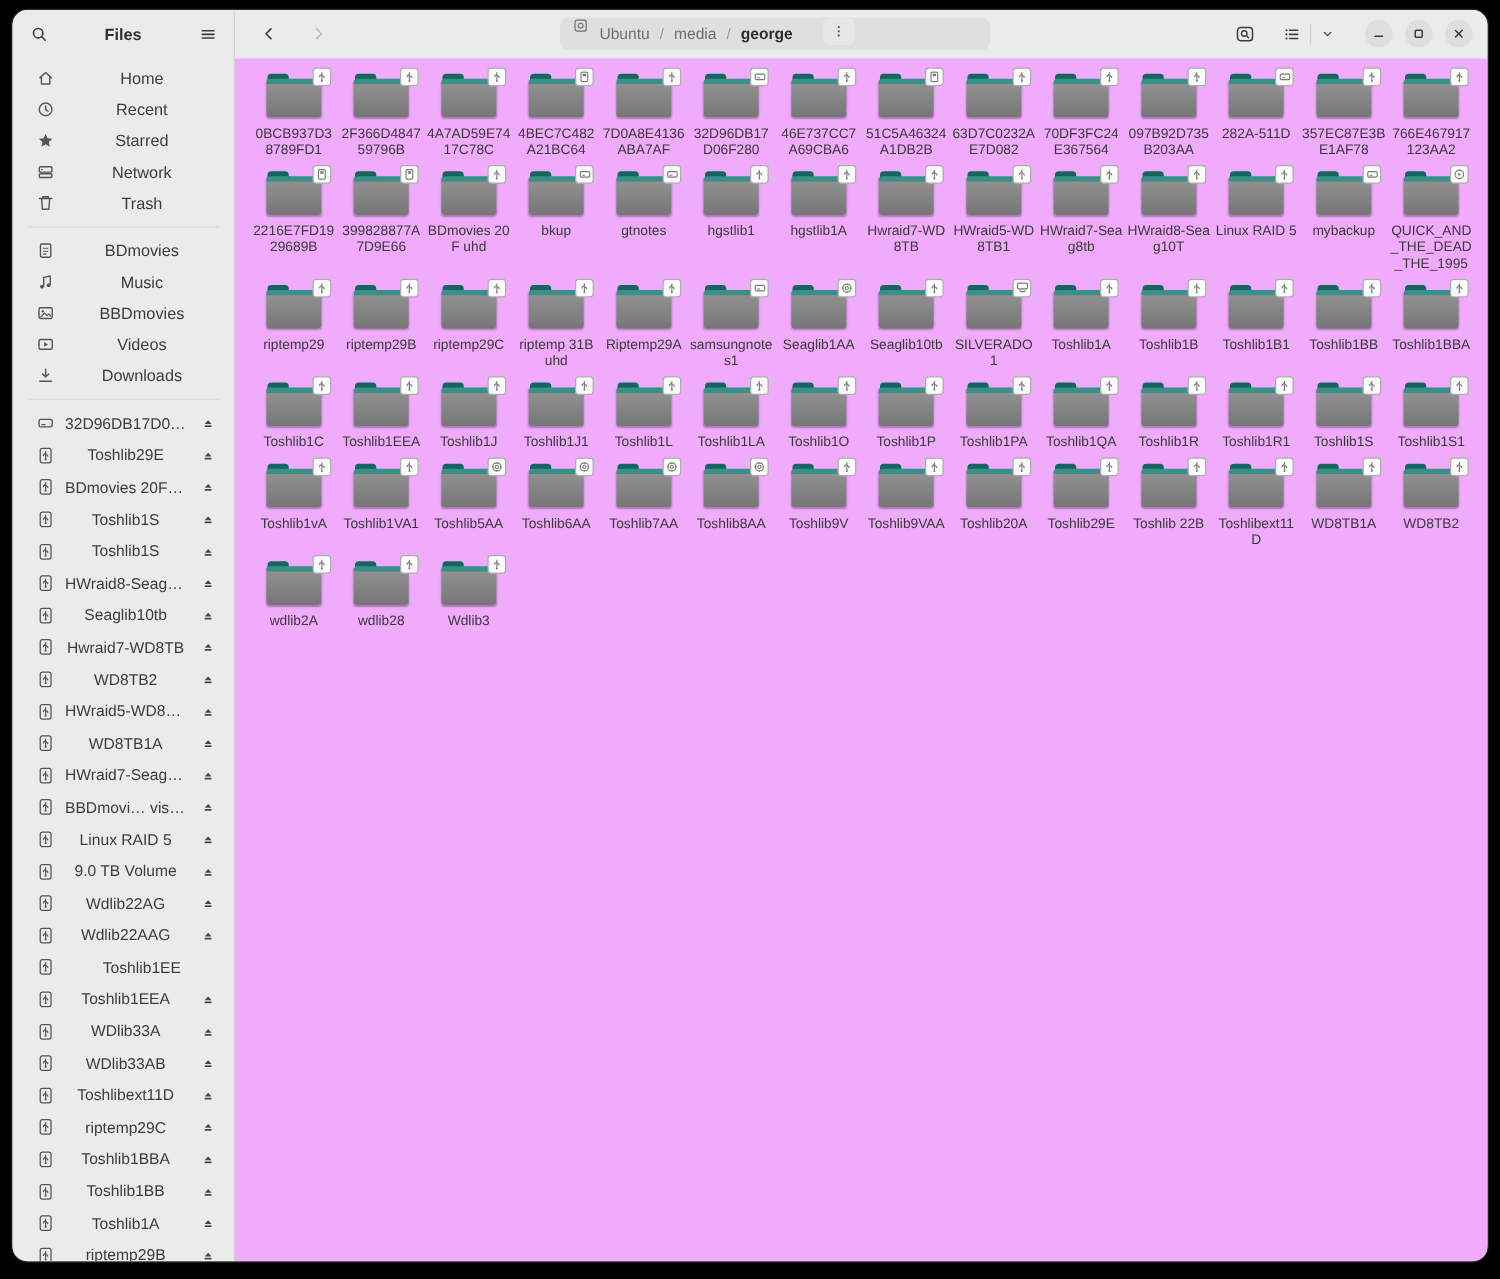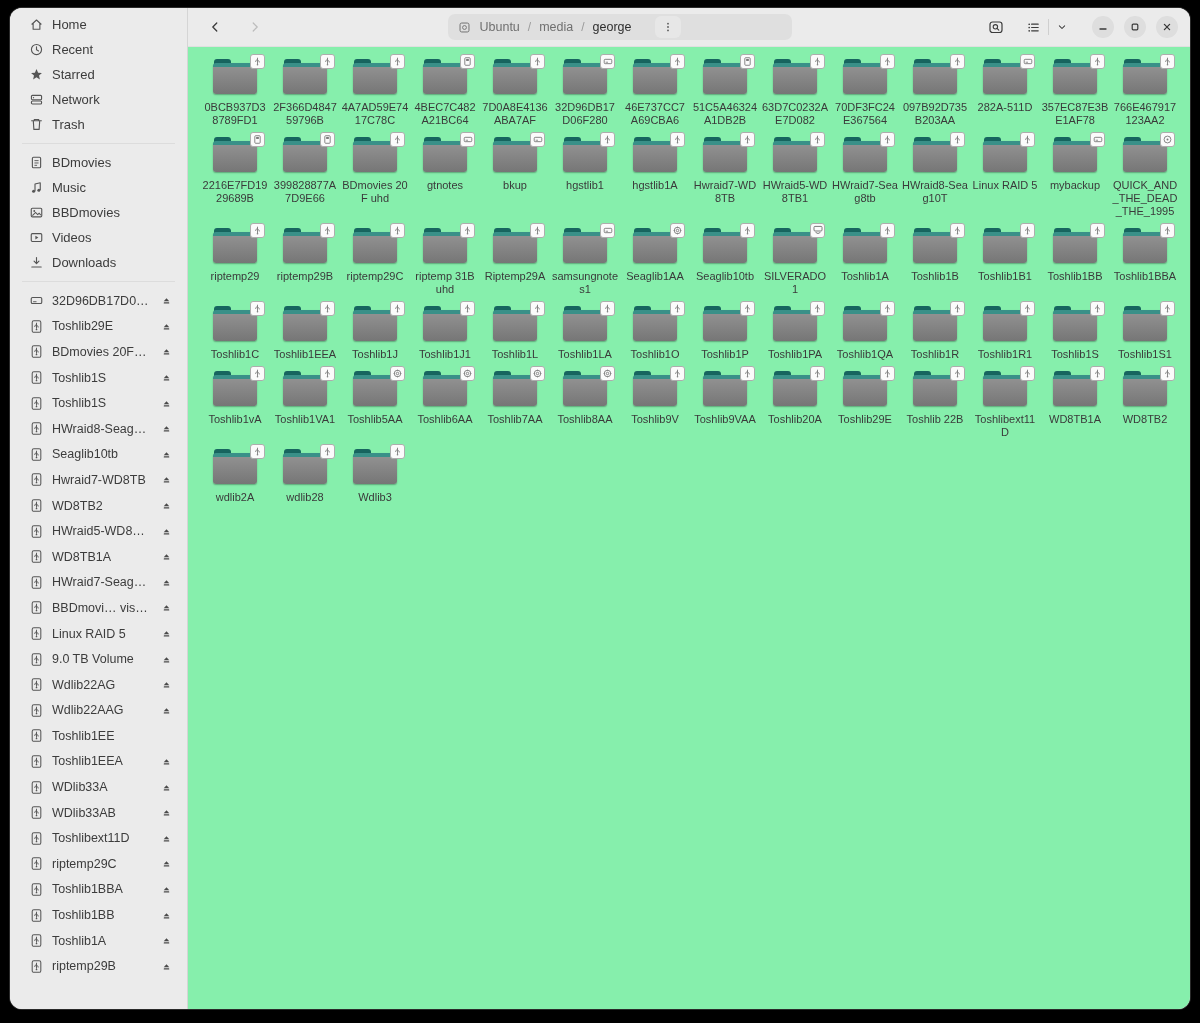--- a/index.html
+++ b/index.html
@@ -8,60 +8,78 @@
     overflow:hidden;display:flex;background:#fafafa;box-shadow:0 0 0 1px #2a2a2a;}
   
   .sidebar{width:177px;flex:0 0 177px;background:#ebebeb;border-right:1px solid #d5d5d5;
     display:flex;flex-direction:column;overflow:hidden;}
   .side-header{height:38px;display:flex;align-items:center;padding:0 8px;}
   .icon-btn{width:26px;height:26px;border-radius:6px;display:flex;align-items:center;justify-content:center;}
   .side-title{flex:1;text-align:center;font-weight:bold;font-size:13px;color:#303030;}
   .side-scroll{flex:1;overflow:hidden;padding-top:4px;}
   .side-item{display:flex;align-items:center;gap:8px;height:25px;margin:0 6px;padding:0 6px 0 12px;
     border-radius:6px;font-size:13px;color:#3c3c3c;white-space:nowrap;}
-  .side-item .lbl{flex:1;overflow:hidden;text-overflow:ellipsis;}
+  .side-item .lbl{flex:1;overflow:hidden;text-overflow:ellipsis;text-align:center;}
   .side-item .ic{width:16px;height:16px;flex:0 0 16px;display:flex;align-items:center;justify-content:center;}
   .side-item.drive{height:25.6px;font-size:12.5px;}
   .eject-btn{width:18px;height:18px;display:flex;align-items:center;justify-content:center;border-radius:4px;}
   .divider{height:1px;background:#dcdcdc;margin:6px 12px;}
   
   .main{flex:1;display:flex;flex-direction:column;min-width:0;}
   .toolbar{height:38px;background:#ebebeb;display:flex;align-items:center;padding:0 8px;gap:4px;border-bottom:1px solid #e0e0e0;}
   .nav-arrows{display:flex;align-items:center;gap:14px;margin-left:6px;}
   .pathbar{margin-left:auto;margin-right:auto;height:26px;background:#dfdfdf;border-radius:7px;
-    display:flex;align-items:center;padding:0 4px 0 10px;min-width:330px;}
+    display:flex;padding:0 4px 0 10px;min-width:330px;}
   .pathbar .seg{font-size:12.5px;color:#6f6f6f;padding:0 2px;}
-  .pathbar .seg.current{font-weight:normal;color:#2e2e2e;}
+  .pathbar .seg.current{font-weight:bold;color:#2e2e2e;}
   .pathbar .sep{font-size:12px;color:#9a9a9a;margin:0 6px;}
   .path-kebab{margin-left:22px;width:26px;height:22px;border-radius:6px;background:#e7e7e7;
     display:flex;align-items:center;justify-content:center;}
   .toolbar-right{display:flex;align-items:center;gap:6px;margin-left:8px;}
   .view-group{display:flex;align-items:center;}
   .win-controls{display:flex;align-items:center;gap:10px;margin-left:14px;margin-right:4px;}
   .win-btn{width:22px;height:22px;border-radius:50%;background:#dedede;display:flex;align-items:center;justify-content:center;}
   
-  .content{flex:1;background:#86efac;overflow:hidden;padding:12px 0 0 12px;}
+  .content{flex:1;background:#f0abfc;overflow:hidden;padding:12px 0 0 12px;}
   .grid{display:grid;grid-template-columns:repeat(14,70px);align-content:start;}
   .cell{margin-bottom:10px;display:flex;flex-direction:column;align-items:center;}
   .folder{position:relative;width:44px;height:37px;}
   .f-tab{position:absolute;top:0;left:1px;width:17px;height:9px;background:#17655f;border-radius:3px 3px 0 0;}
   .f-body{position:absolute;top:4px;left:0;right:0;height:31px;border-radius:3px;
     background:linear-gradient(180deg,#399088 0px,#399088 4px,#909090 4.5px,#767676 100%);
     box-shadow:0 1px 1.5px rgba(0,0,0,.3);}
   .emblem{position:absolute;top:-5px;right:-8px;width:13px;height:13px;background:#fbfbfb;
     border:1px solid #adadad;border-radius:3px;display:flex;align-items:center;justify-content:center;}
   .f-label{margin-top:5px;max-width:67px;font-size:11px;line-height:1.18;color:#3a3a3a;
     text-align:center;word-break:break-all;}
   svg{display:block;}
 </style>
 </head>
 <body>
 
 <div class="window">
   <div class="sidebar">
+    <div class="side-header">
+      <div class="icon-btn">
+        <svg width="15" height="15" viewBox="0 0 16 16">
+            <circle cx="7" cy="7" r="4" fill="none" stroke="#3c3c3c" stroke-width="1.4"></circle>
+            <line x1="10" y1="10" x2="13" y2="13" stroke="#3c3c3c" stroke-width="1.4" stroke-linecap="round"></line>
+          </svg>
+      </div>
+      <div class="side-title">Files</div>
+      <div class="icon-btn">
+        <svg width="15" height="15" viewBox="0 0 16 16">
+            <g stroke="#3c3c3c" stroke-width="1.3" stroke-linecap="round">
+              <line x1="3" y1="5" x2="13" y2="5"></line>
+              <line x1="3" y1="8" x2="13" y2="8"></line>
+              <line x1="3" y1="11" x2="13" y2="11"></line>
+            </g>
+          </svg>
+      </div>
+    </div>
     <div class="side-scroll">
       <div id="nav-top">
           <div class="side-item">
             <span class="ic">
               <svg width="15" height="15" viewBox="0 0 16 16">
                 <path d="M2.8 8 L8 3.2 L13.2 8 M4.4 7 V13 H11.6 V7" fill="none" stroke="#555" stroke-width="1.2" stroke-linejoin="round"></path>
               </svg>
             </span>
             <span class="lbl">Home</span>
           </div>
@@ -901,34 +919,34 @@
             <div class="folder">
               <div class="f-tab"></div>
               <div class="f-body"></div>
               <div class="emblem">
                 <svg width="10" height="9" viewBox="0 0 10 10">
                   <rect x="0.8" y="2.6" width="8.4" height="4.8" rx="1" fill="none" stroke="#7a7a7a" stroke-width="1"></rect>
                   <line x1="2.4" y1="5.8" x2="5" y2="5.8" stroke="#7a7a7a" stroke-width="0.9"></line>
                 </svg>
               </div>
             </div>
-            <div class="f-label">gtnotes</div>
+            <div class="f-label">bkup</div>
           </div>
           <div class="cell">
             <div class="folder">
               <div class="f-tab"></div>
               <div class="f-body"></div>
               <div class="emblem">
                 <svg width="10" height="9" viewBox="0 0 10 10">
                   <rect x="0.8" y="2.6" width="8.4" height="4.8" rx="1" fill="none" stroke="#7a7a7a" stroke-width="1"></rect>
                   <line x1="2.4" y1="5.8" x2="5" y2="5.8" stroke="#7a7a7a" stroke-width="0.9"></line>
                 </svg>
               </div>
             </div>
-            <div class="f-label">bkup</div>
+            <div class="f-label">gtnotes</div>
           </div>
           <div class="cell">
             <div class="folder">
               <div class="f-tab"></div>
               <div class="f-body"></div>
               <div class="emblem">
                 <svg width="9" height="9" viewBox="0 0 10 10">
                   <path d="M5 0.8 V8 M5 2.6 L3 4.2 V5.4 M5 3.4 L7 5 V6" fill="none" stroke="#7a7a7a" stroke-width="1"></path>
                   <circle cx="5" cy="8.6" r="0.9" fill="#7a7a7a"></circle>
                 </svg>

